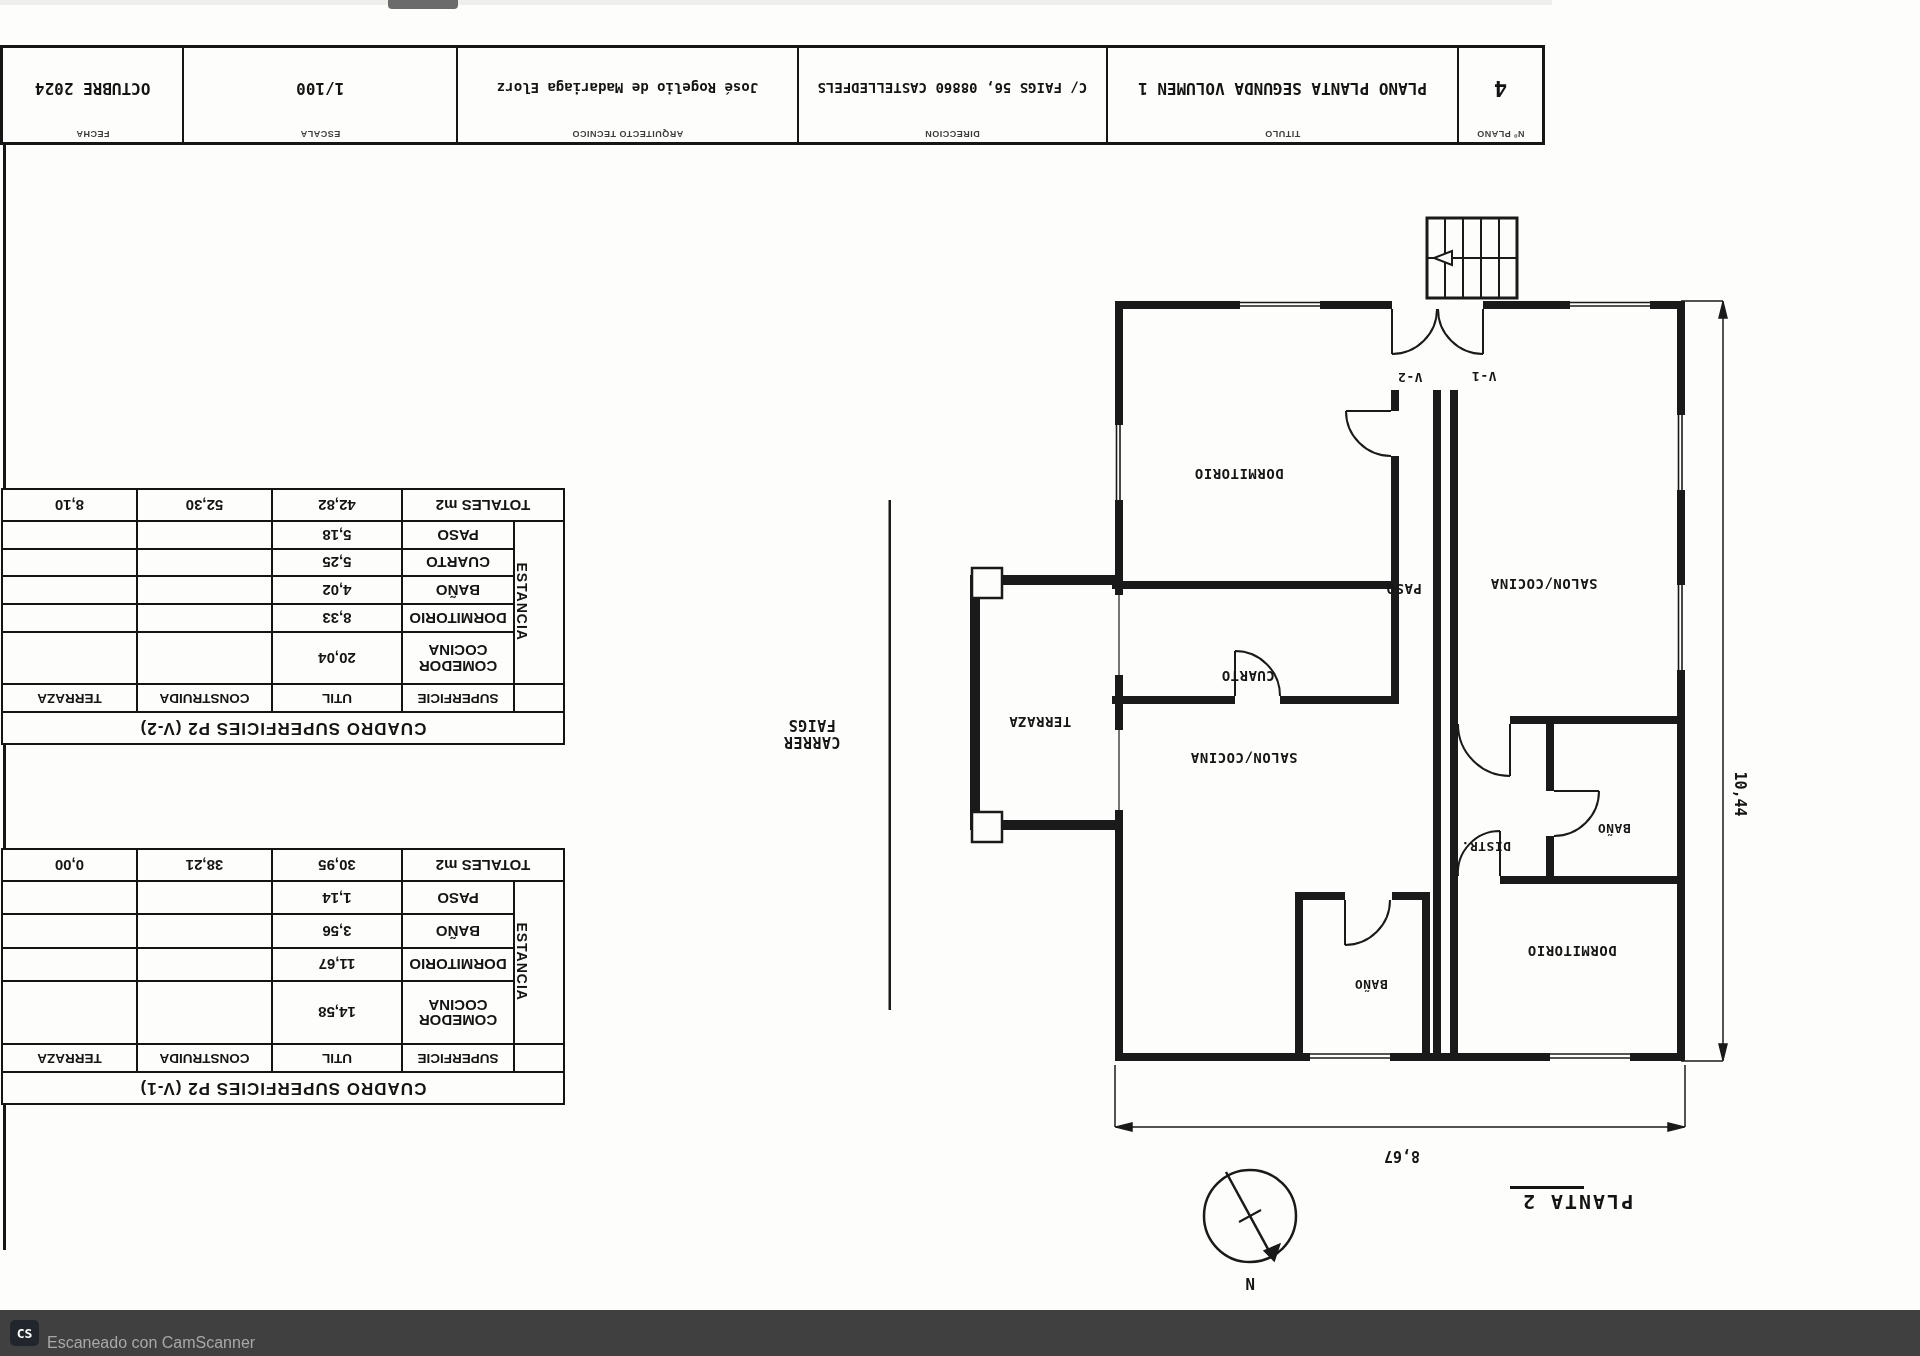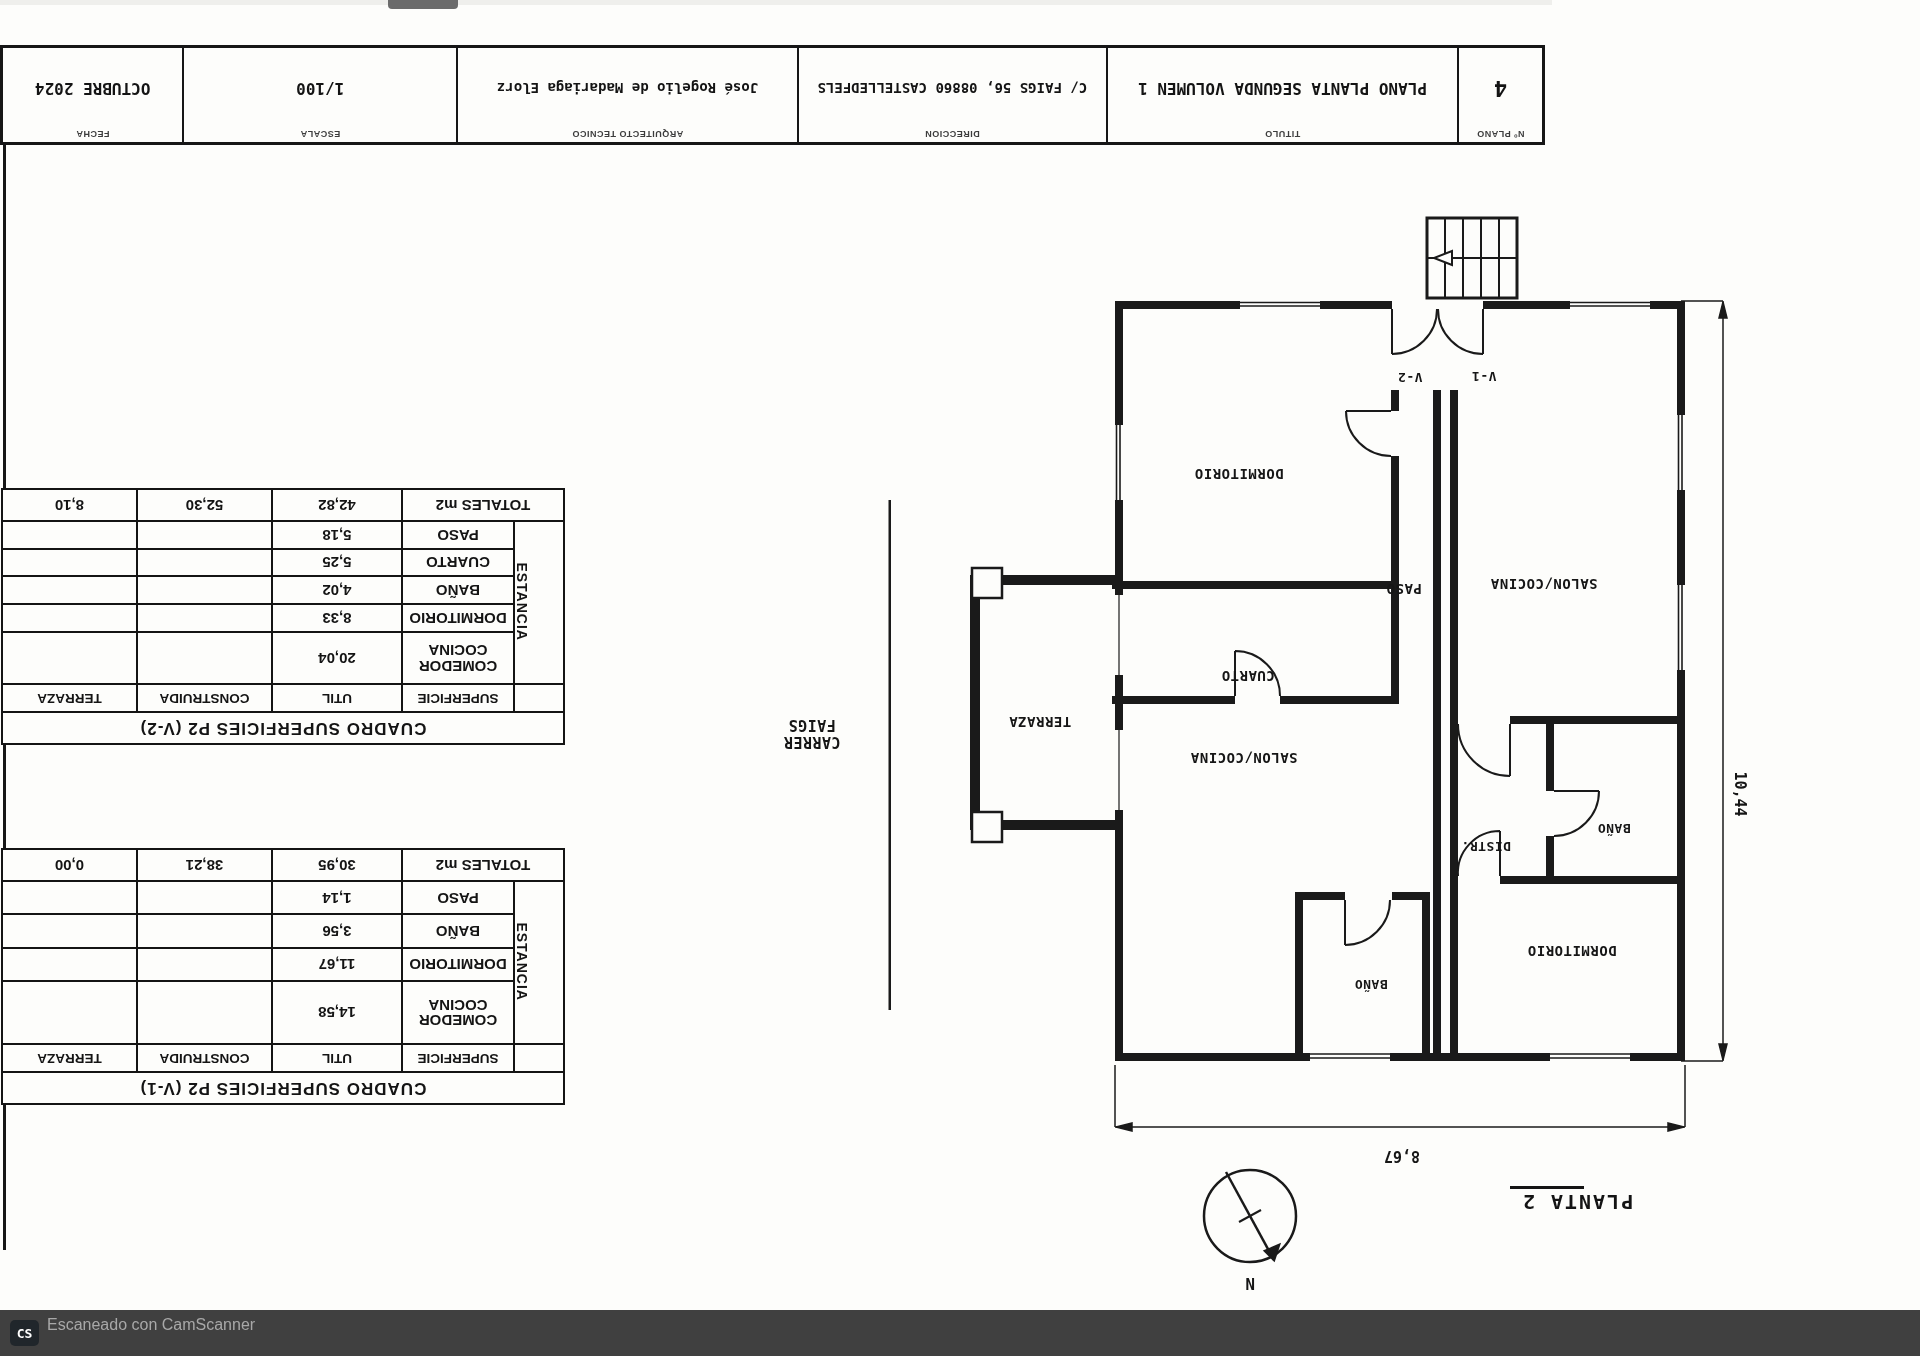--- a/index.html
+++ b/index.html
@@ -44,21 +44,21 @@
   .caption-underline{position:absolute;background:#141414;}
   .plan-svg{position:absolute;left:0;top:0;}
   
   .scan-smudge{position:absolute;left:388px;top:0;width:70px;height:9px;background:#6b6b6b;
                border-radius:0 0 4px 4px;}
   .scan-strip{position:absolute;left:0;top:0;width:1552px;height:5px;background:#efefec;}
   .footer{position:absolute;left:0;top:1310px;width:1920px;height:46px;background:#404040;}
   .cs-badge{position:absolute;left:10px;top:10px;width:29px;height:26px;background:#20262b;
             border-radius:5px;color:#ffffff;font:bold 13px "DejaVu Sans Mono",monospace;
             display:flex;align-items:center;justify-content:center;}
-  .cs-text{position:absolute;left:47px;top:6px;font:16px "Liberation Sans",sans-serif;color:#a8a8a8;}
+  .cs-text{position:absolute;left:47px;top:24px;font:16px "Liberation Sans",sans-serif;color:#a8a8a8;}
 </style>
 </head>
 <body>
 
 <div class="sheet">
 
   <div class="abs" style="left:1914px;top:106px;width:3px;height:1205px;background:#161616;"></div>
 
   <svg class="plan-svg" width="1920" height="1356" viewBox="0 0 1920 1356">
     <g fill="#1a1a1a">

